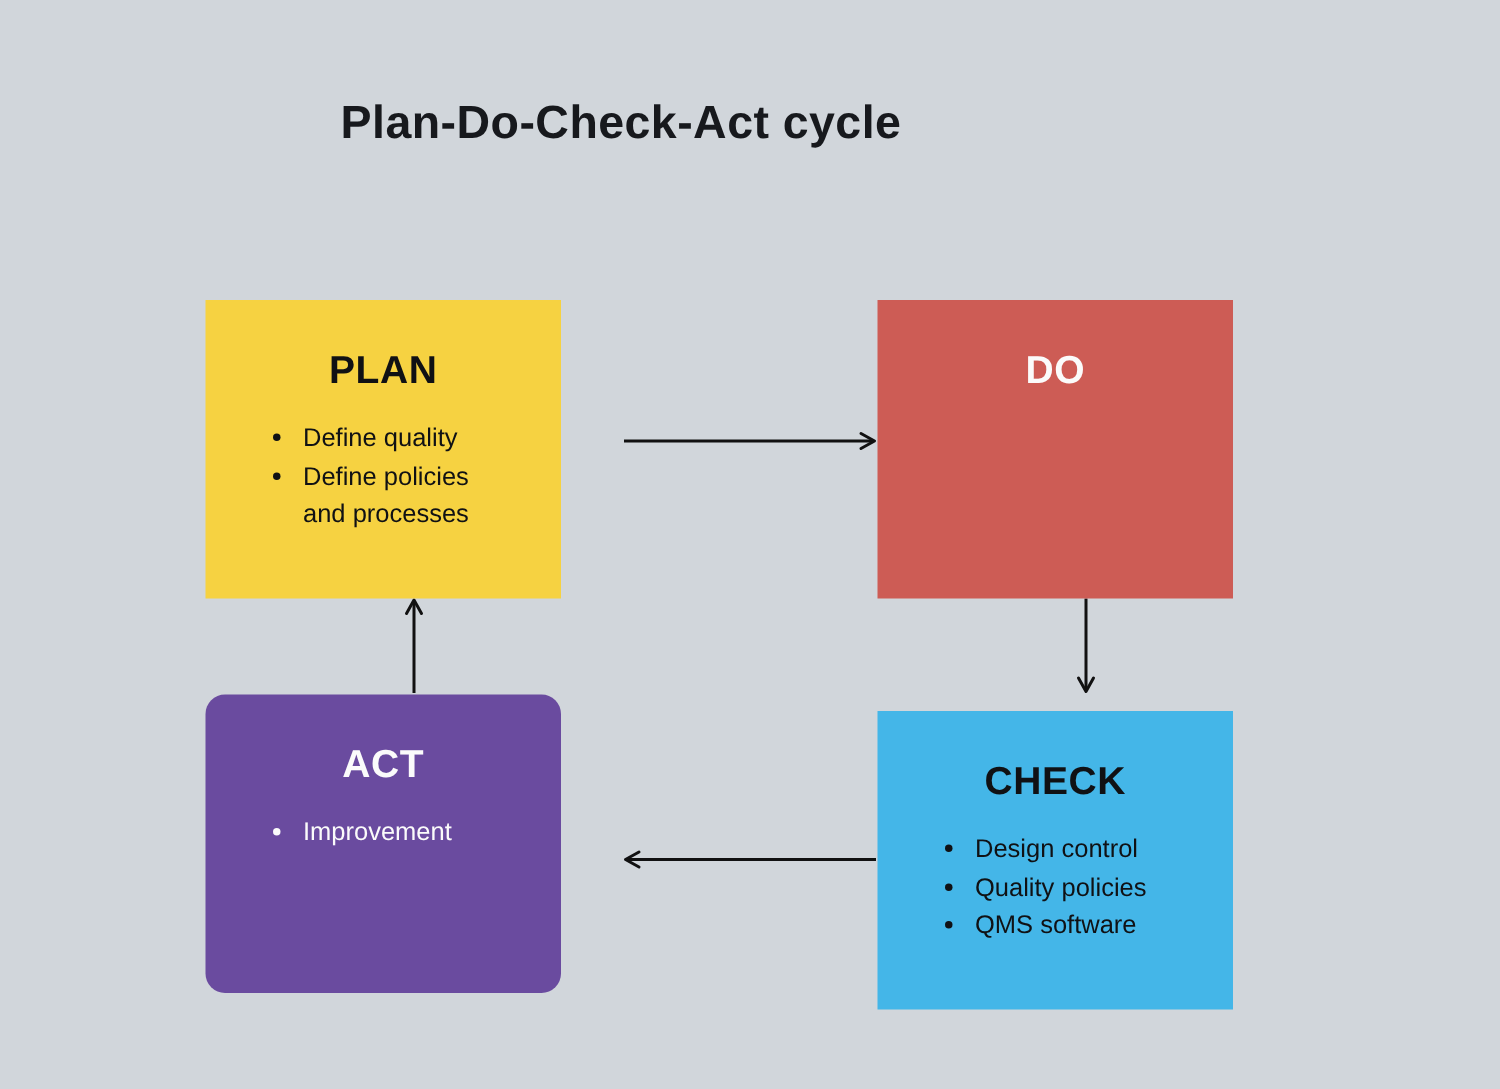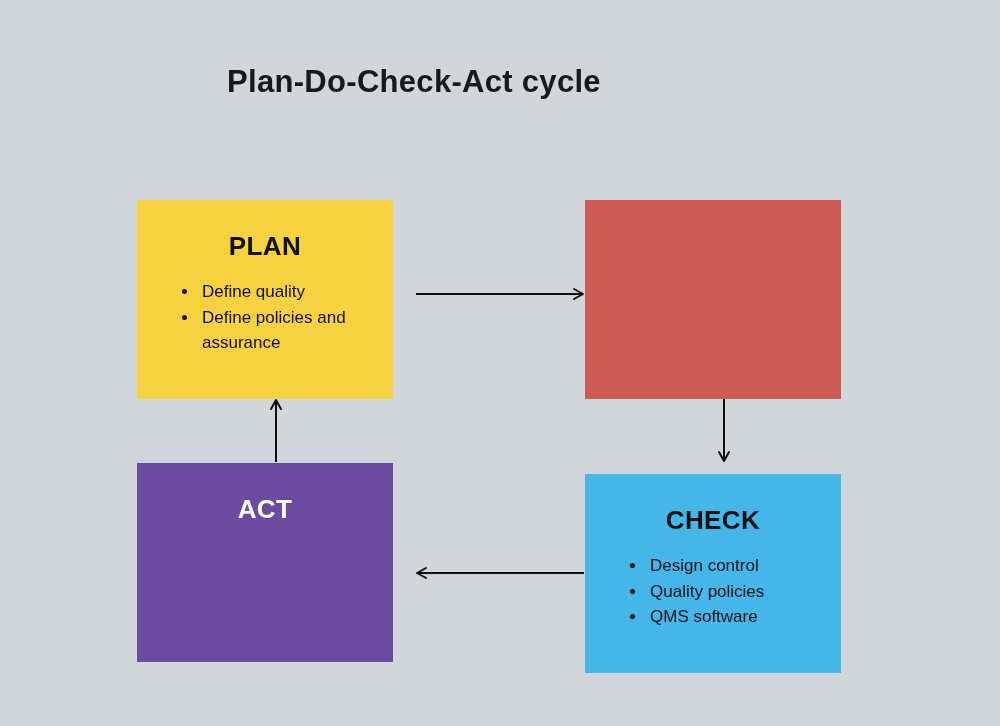--- a/index.html
+++ b/index.html
@@ -35,28 +35,28 @@
   }
   .arrows .arrow-head {
     stroke: var(--color-arrow, #111111);
     stroke-width: 2;
     fill: none;
     stroke-linecap: round;
     stroke-linejoin: round;
   }
   .box {
     position: absolute;
-    width: 256px;
+    width: 237px;
     height: 199px;
     box-sizing: border-box;
     padding-top: 31px;
   }
   .box-plan  { left: 137px; top: 200px; background: var(--color-plan,  #f6d241); color: #101114; }
   .box-do    { left: 585px; top: 200px; background: var(--color-do,    #cd5c55); color: #fbfbfb; }
-  .box-act   { left: 137px; top: 463px; background: var(--color-act,   #6a4b9f); color: #fbfbfb; }
+  .box-act   { left: 137px; top: 463px; background: var(--color-act,   #6a4b9f); color: #fbfbfb; border-radius: 13px; }
   .box-check { left: 585px; top: 474px; background: var(--color-check, #44b6e8); color: #101114; }
   .box-title {
     margin: 0 0 17px 0;
     text-align: center;
     font-size: 26px;
     font-weight: 700;
     letter-spacing: 0.4px;
   }
   .box-list {
     margin: 16px;
@@ -96,29 +96,33 @@
     <g>
       <line class="arrow-line" x1="276" y1="462" x2="276" y2="401"></line>
       <path class="arrow-head" d="M271,409 L276,400 L281,409"></path>
     </g>
   </svg>
 
   <div class="box box-plan">
     <h2 class="box-title">PLAN</h2>
     <ul class="box-list">
       <li>Define quality</li>
-      <li>Define policies and assurance</li>
+      <li>Define policies and processes</li>
     </ul>
   </div>
 
   <div class="box box-do">
+    <h2 class="box-title">DO</h2>
   </div>
 
   <div class="box box-act">
     <h2 class="box-title">ACT</h2>
+    <ul class="box-list">
+      <li>Improvement</li>
+    </ul>
   </div>
 
   <div class="box box-check">
     <h2 class="box-title">CHECK</h2>
     <ul class="box-list">
       <li>Design control</li>
       <li>Quality policies</li>
       <li>QMS software</li>
     </ul>
   </div>

